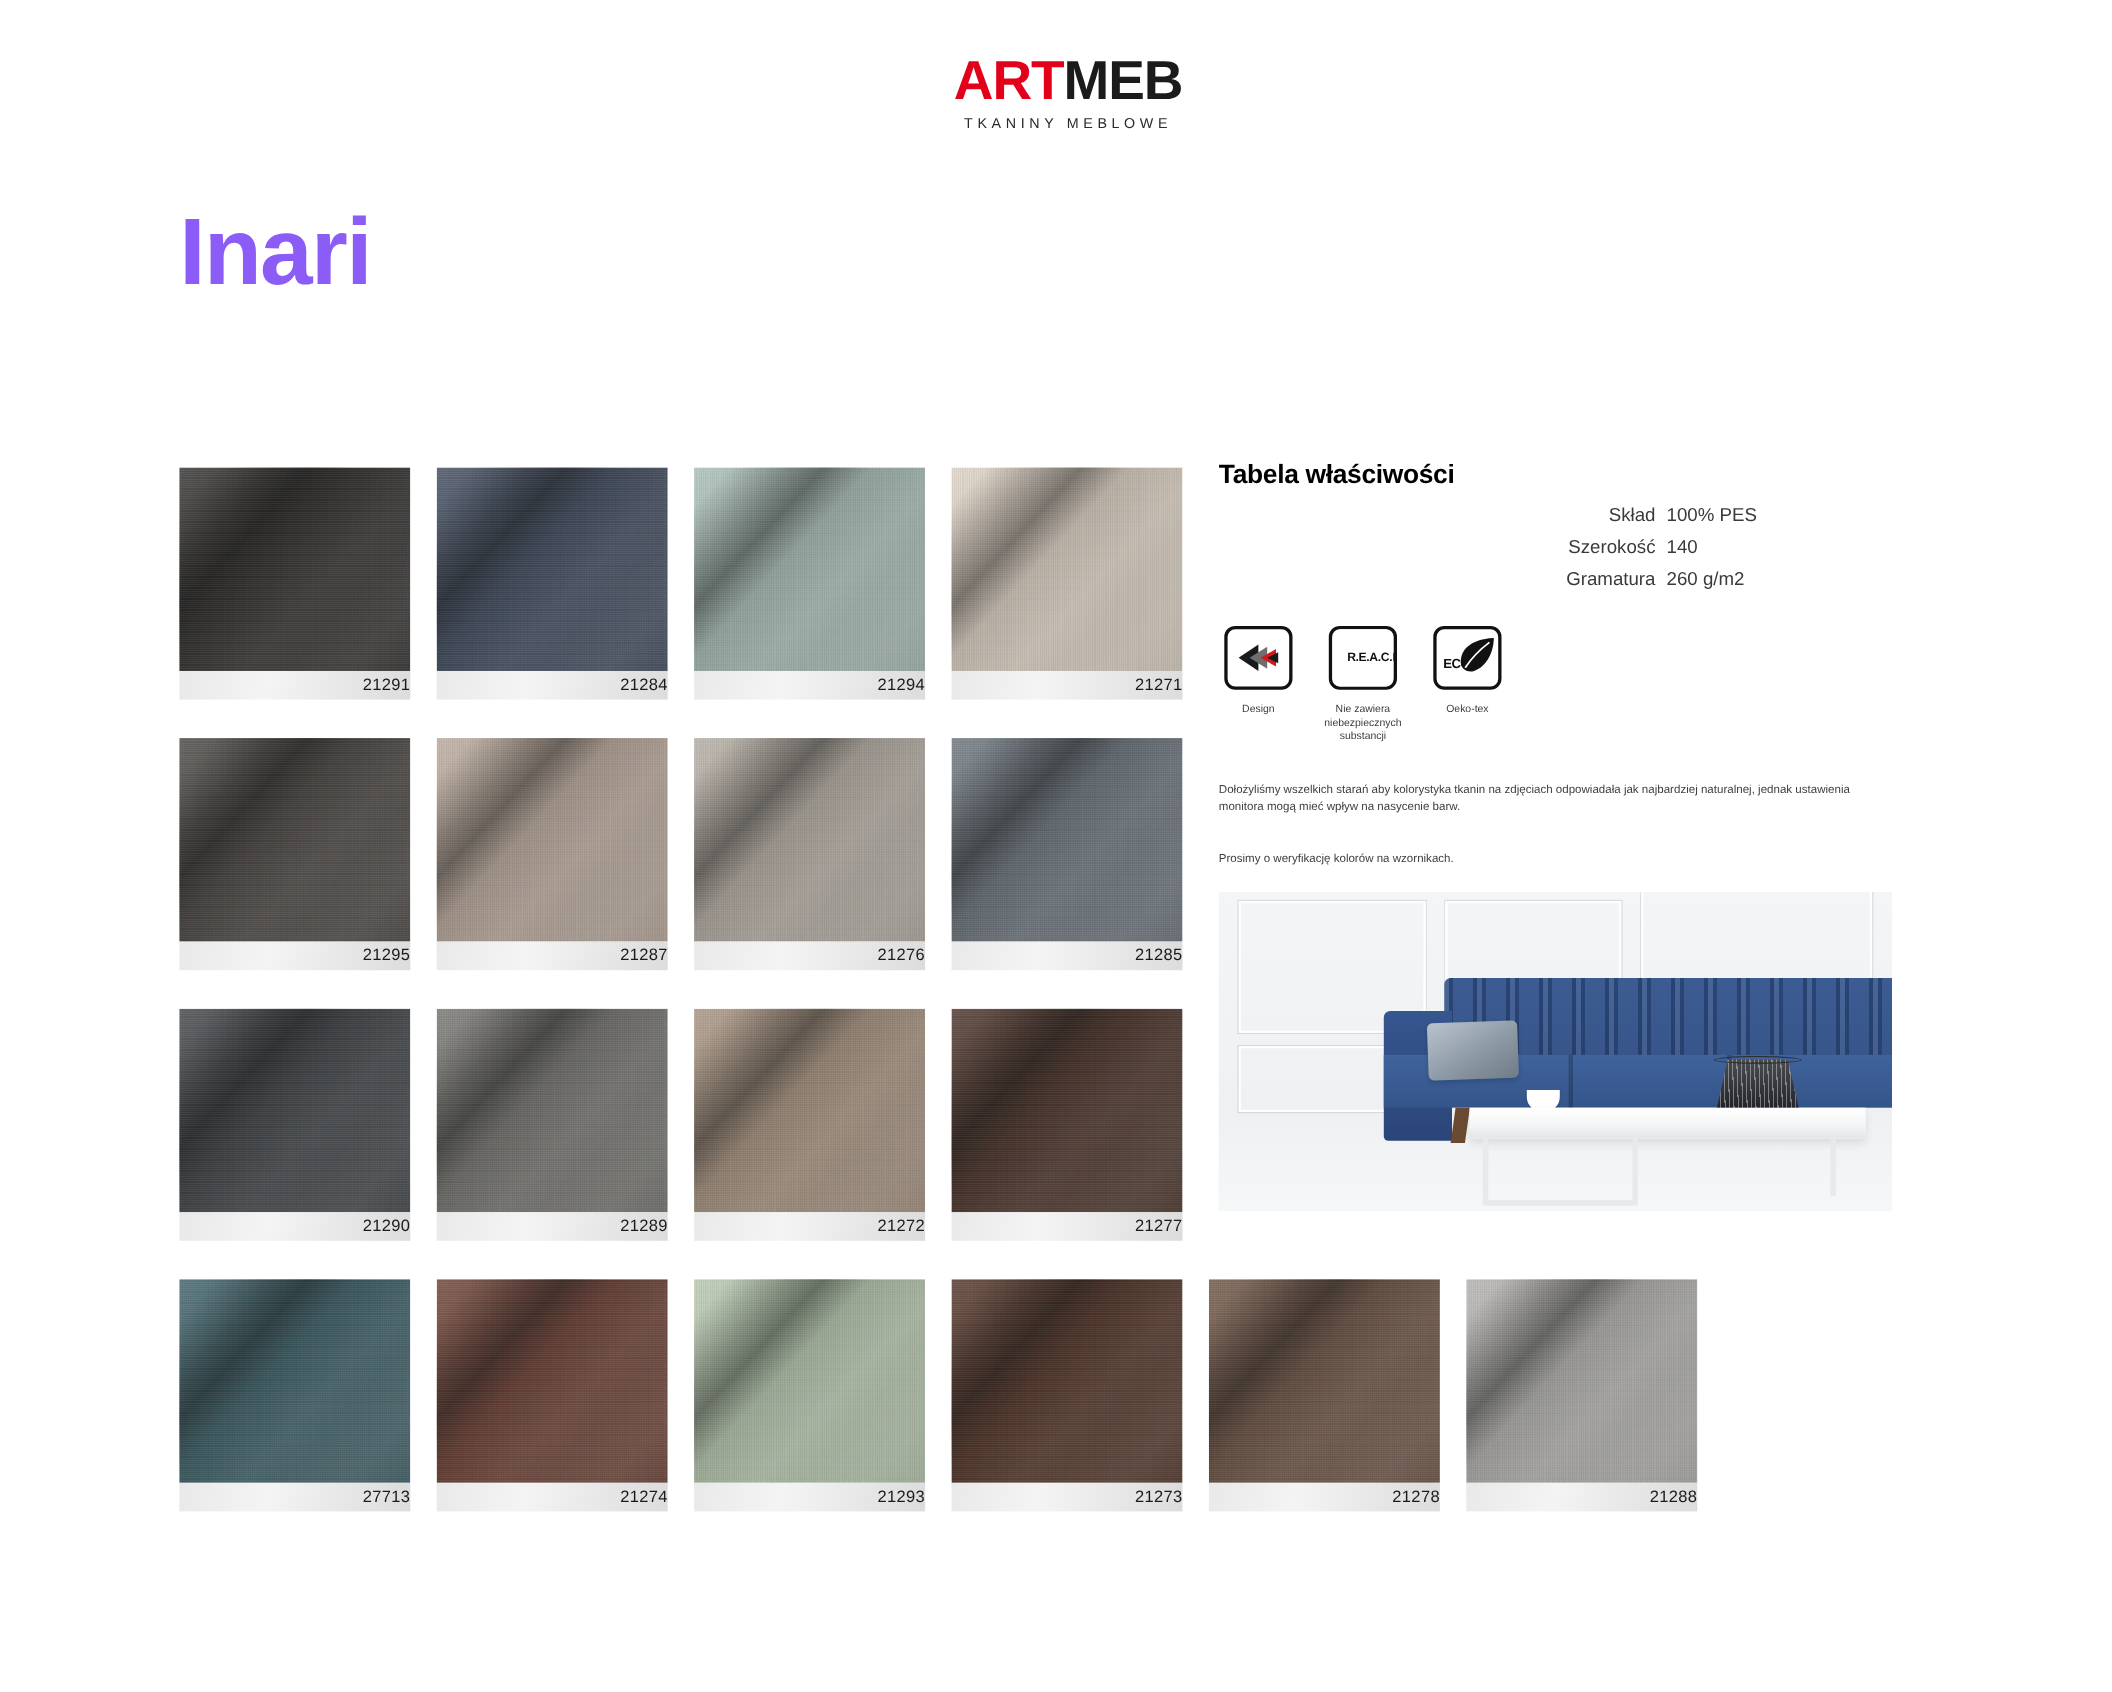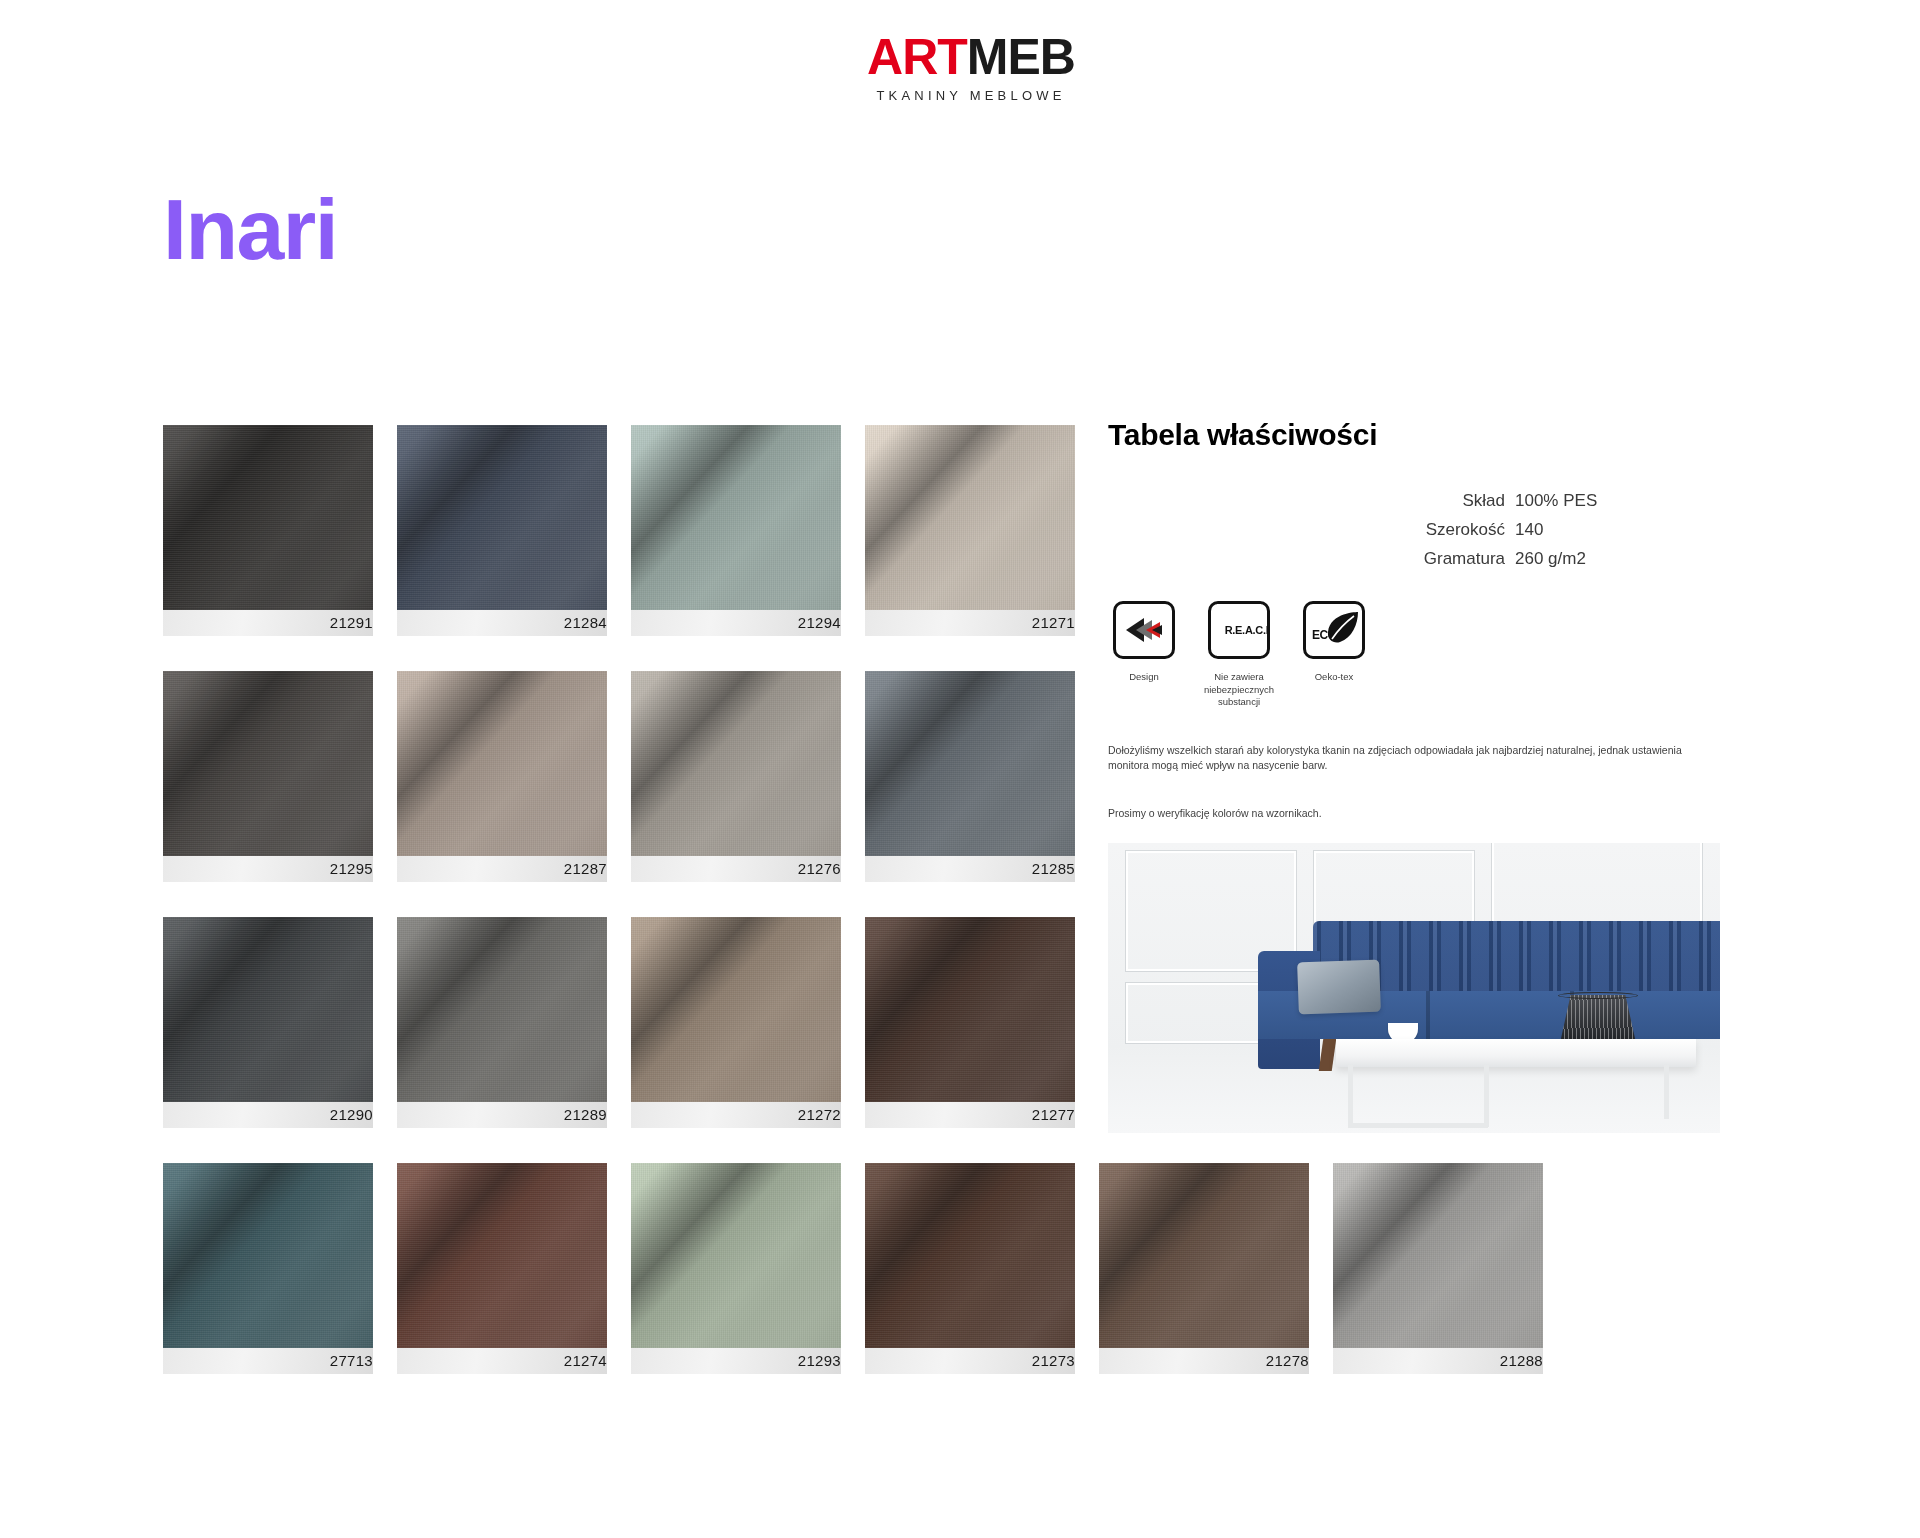--- a/index.html
+++ b/index.html
@@ -5,21 +5,21 @@
   * { box-sizing: border-box; margin: 0; padding: 0; }
   html, body {
     width: 1920px; height: 1538px;
     background: #ffffff;
     font-family: "Liberation Sans", sans-serif;
     overflow: hidden;
   }
   .page { position: relative; width: 1920px; height: 1538px; background: #fff; }
 
   
-  .logo { position: absolute; left: 0; top: 32px; width: 1920px; text-align: center; padding-left: 22px; }
+  .logo { position: absolute; left: 0; top: 48px; width: 1920px; text-align: center; padding-left: 22px; }
   .logo-word { font-size: 50px; font-weight: bold; letter-spacing: -1px; line-height: 1; }
   .logo-art { color: #e2001a; }
   .logo-meb { color: #1b1b1b; }
   .logo-sub {
     margin-top: 6px; font-size: 13px; letter-spacing: 4.2px;
     color: #2b2b2b; font-weight: 400;
   }
 
   
   .title {
@@ -64,22 +64,22 @@
   }
   .swatch-label {
     height: 26px; line-height: 26px; text-align: right;
     font-size: 15px; color: #1a1a1a; letter-spacing: .3px;
     background: linear-gradient(100deg,#e9e9e9 0%,#f4f4f4 38%,#dcdcdc 100%);
   }
 
   
   .panel { position: absolute; left: 1108px; top: 418px; width: 612px; }
   .panel-title {
-    font-size: 30px; font-weight: 700; color: #000;
-    letter-spacing: -.3px; margin-bottom: 38px;
+    font-size: 24px; font-weight: 700; color: #000;
+    letter-spacing: -.3px; margin-bottom: 12px;
   }
   .spec-table { width: 100%; border-collapse: collapse; }
   .spec-table td {
     font-size: 17px; color: #3a3a3a; padding: 0 0 6px 0; line-height: 1.35;
     vertical-align: top;
     text-align: right;
   }
   .spec-table td.val { text-align: left; width: 215px; padding-left: 10px; }
 
   

